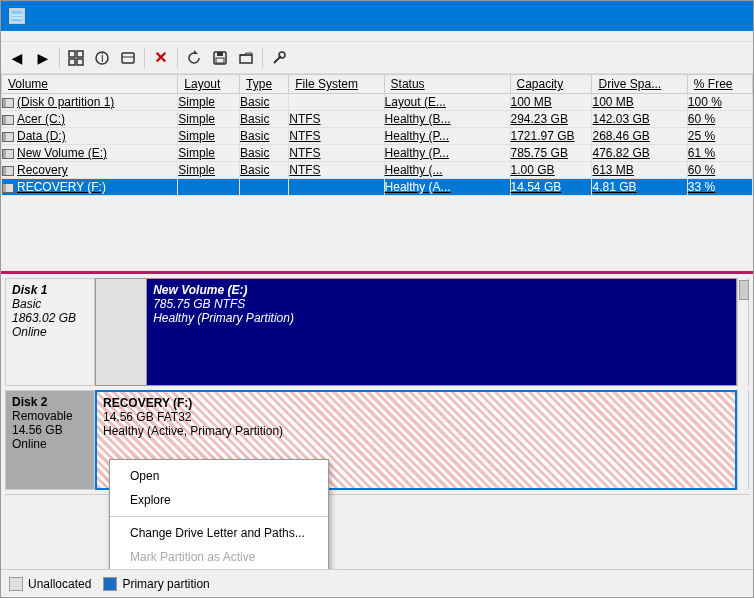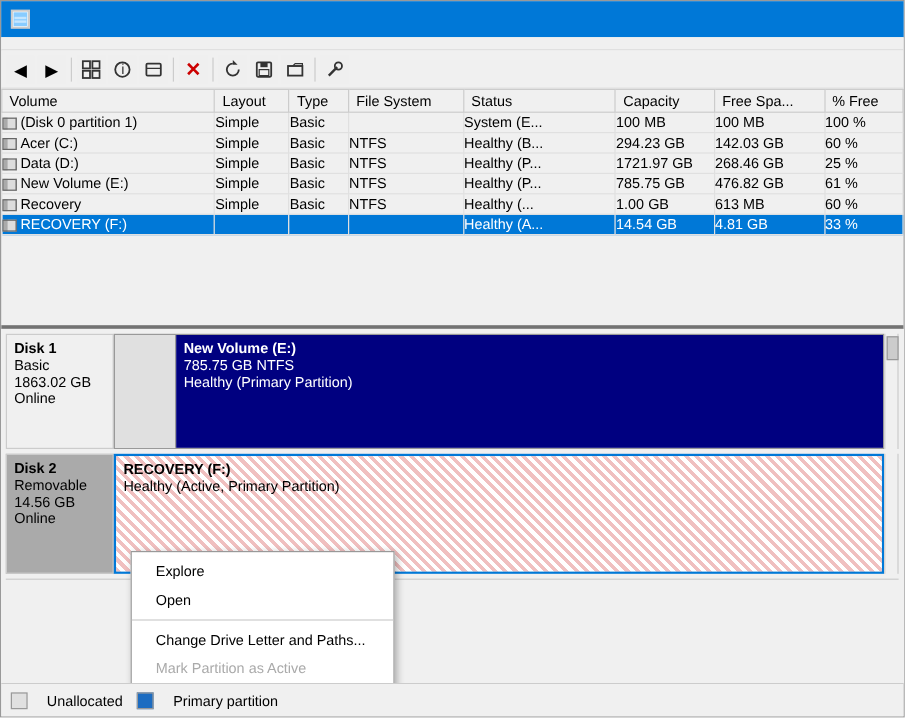--- a/index.html
+++ b/index.html
@@ -16,21 +16,21 @@
     
     .menu-bar { background: #f0f0f0; border-bottom: 1px solid #ddd; display: flex; padding: 2px 4px; }
     .menu-item { padding: 3px 8px; cursor: pointer; }
     
     .toolbar { background: #f0f0f0; border-bottom: 1px solid #ddd; padding: 2px 4px; display: flex; align-items: center; gap: 2px; height: 32px; }
     .toolbar-btn { width: 24px; height: 24px; border: 1px solid transparent; display: flex; align-items: center; justify-content: center; cursor: pointer; font-size: 14px; }
     .toolbar-sep { width: 1px; height: 20px; background: #ccc; margin: 0 2px; }
     
     .main-content { display: flex; flex-direction: column; flex: 1; overflow: hidden; }
     
-    .table-section { flex: 0 0 auto; overflow: auto; border-bottom: 3px solid #737373; }
+    .table-section { flex: 0 0 auto; overflow: auto; border-bottom: 3px solid #be185d; text-decoration: underline; }
     table { width: 100%; border-collapse: collapse; }
     thead tr { background: #f0f0f0; }
     th { border: 1px solid #ccc; padding: 2px 6px; text-align: left; font-weight: normal; white-space: nowrap; cursor: pointer; user-select: none; }
     td { border: 1px solid #e0e0e0; padding: 1px 0; white-space: nowrap; }
     .row-selected td { background: #0078d7 !important; color: white; }
     
     .disk-section { flex: 1; overflow: auto; padding: 4px; background: #f0f0f0; position: relative; }
     
     .disk-row { display: flex; align-items: stretch; margin-bottom: 4px; }
     .disk-label { width: 90px; background: #f0f0f0; padding: 4px 6px; border: 1px solid #ccc; font-size: 11px; display: flex; flex-direction: column; justify-content: flex-start; }
@@ -39,21 +39,21 @@
     
     .partition { display: flex; flex-direction: column; justify-content: flex-start; padding: 4px 6px; font-size: 11px; border-right: 1px solid #999; overflow: hidden; cursor: pointer; }
     .partition:last-child { border-right: none; }
     .partition-name { font-weight: bold; }
     
     .p-unalloc { background: #e0e0e0; }
     .p-new-vol { background: #000080; color: white; }
     .p-recovery { background: repeating-linear-gradient(45deg, #f0c0c0, #f0c0c0 3px, #fff 3px, #fff 6px); border: 2px solid #0078d7; }
     
     .legend-bar { display: flex; align-items: center; gap: 12px; padding: 4px 8px; border-top: 1px solid #ccc; background: #f0f0f0; height: 28px; }
-    .legend-item { display: flex; align-items: center; gap: 16px; }
+    .legend-item { display: flex; align-items: center; gap: 5px; }
     .legend-box { width: 14px; height: 14px; border: 1px solid #999; }
     .legend-unalloc { background: #e0e0e0; }
     .legend-primary { background: #1c6cc1; }
     
     .context-menu { position: absolute; top: 185px; left: 108px; background: white; border: 1px solid #999; box-shadow: 2px 2px 6px rgba(0,0,0,0.3); z-index: 100; min-width: 220px; padding: 4px 0; }
     .ctx-item { padding: 5px 20px; cursor: pointer; white-space: nowrap; }
     .ctx-item.disabled { color: #aaa; cursor: default; }
     .ctx-sep { height: 1px; background: #ccc; margin: 4px 0; }
   </style>
 </head>
@@ -146,31 +146,31 @@
     <div class="table-section" style="height:200px; position:relative;">
       <table>
         <thead>
           <tr>
             <th style="min-width:140px;">Volume</th>
             <th>Layout</th>
             <th>Type</th>
             <th>File System</th>
             <th style="min-width:100px;">Status</th>
             <th>Capacity</th>
-            <th>Free Spa...</th>
+            <th>Drive Spa...</th>
             <th>% Free</th>
           </tr>
         </thead>
         <tbody id="table-body">
         <tr>
               <td><span style="display: inline-block; width: 12px; height: 10px; border: 1px solid rgb(102, 102, 102); background: linear-gradient(to right, rgb(170, 170, 170) 30%, rgb(221, 221, 221) 30%); margin-right: 3px; vertical-align: middle;"></span>(Disk 0 partition 1)</td>
               <td>Simple</td>
               <td>Basic</td>
               <td></td>
-              <td>System (E...</td>
+              <td>Layout (E...</td>
               <td>100 MB</td>
               <td>100 MB</td>
               <td>100 %</td>
             </tr>
             <tr>
               <td><span style="display: inline-block; width: 12px; height: 10px; border: 1px solid rgb(102, 102, 102); background: linear-gradient(to right, rgb(170, 170, 170) 30%, rgb(221, 221, 221) 30%); margin-right: 3px; vertical-align: middle;"></span>Acer (C:)</td>
               <td>Simple</td>
               <td>Basic</td>
               <td>NTFS</td>
               <td>Healthy (B...</td>
@@ -217,21 +217,21 @@
               <td>14.54 GB</td>
               <td>4.81 GB</td>
               <td>33 %</td>
             </tr>
           </tbody>
       </table>
     </div>
 
     <div class="disk-section" style="position:relative; overflow:auto;">
 
-      <div class="disk-row" style="height:96px;">
+      <div class="disk-row" style="height:108px;font-style:italic;">
         <div class="disk-label">
           <span class="disk-label-name">Disk 1</span>
           <span>Basic</span>
           <span>1863.02 GB</span>
           <span>Online</span>
         </div>
         <div class="disk-partitions">
           <div class="partition p-unalloc" style="width:8%; font-size:10px;">
             <span style="font-size:10px; color:#555;"></span>
           </div>
@@ -249,33 +249,34 @@
       <div class="disk-row" style="height:100px;">
         <div class="disk-label" style="background:#aaa;">
           <span class="disk-label-name">Disk 2</span>
           <span>Removable</span>
           <span>14.56 GB</span>
           <span>Online</span>
         </div>
         <div class="disk-partitions" style="border: 2px solid #0078d7;">
           <div class="partition p-recovery" style="width:100%; border:none;">
             <span class="partition-name">RECOVERY  (F:)</span>
+            <span>14.56 GB FAT32</span>
             <span>Healthy (Active, Primary Partition)</span>
           </div>
         </div>
         <div style="width:12px; background:#f0f0f0; border-left:1px solid #ccc; border-right:1px solid #ccc; flex-shrink:0;"></div>
       </div>
 
       <div style="height:12px; background:#f0f0f0; border-top:1px solid #ccc; display:flex;">
         <div style="flex:1;"></div>
       </div>
 
       <div class="context-menu" id="ctx-menu">
-      <div class="ctx-item">Explore</div>
-          <div class="ctx-item">Open</div>
+      <div class="ctx-item">Open</div>
+          <div class="ctx-item">Explore</div>
           <div class="ctx-sep"></div>
           <div class="ctx-item">Change Drive Letter and Paths...</div>
           <div class="ctx-item disabled">Mark Partition as Active</div>
         </div>
     </div>
 
     <div class="legend-bar">
       <div class="legend-item">
         <div class="legend-box legend-unalloc"></div>
         <span>Unallocated</span>

